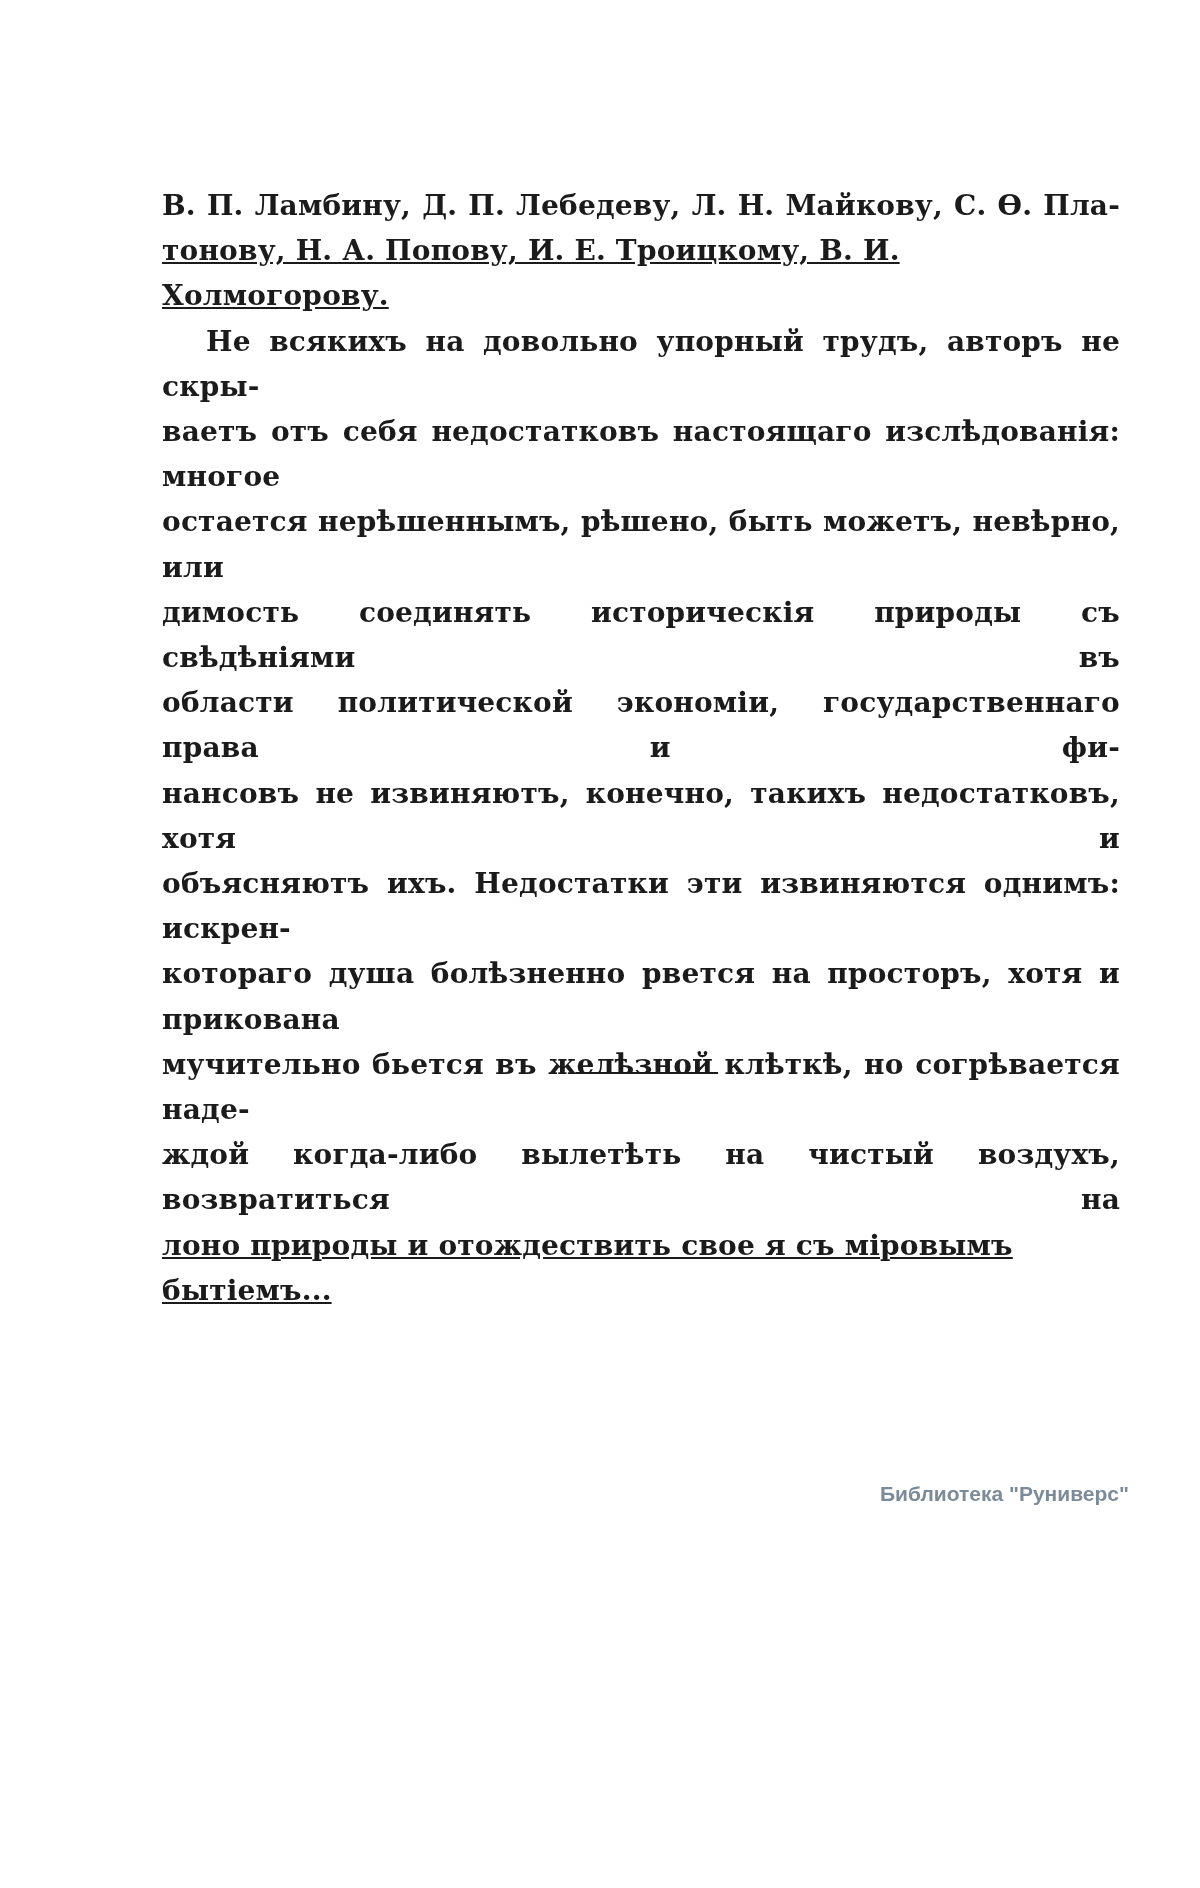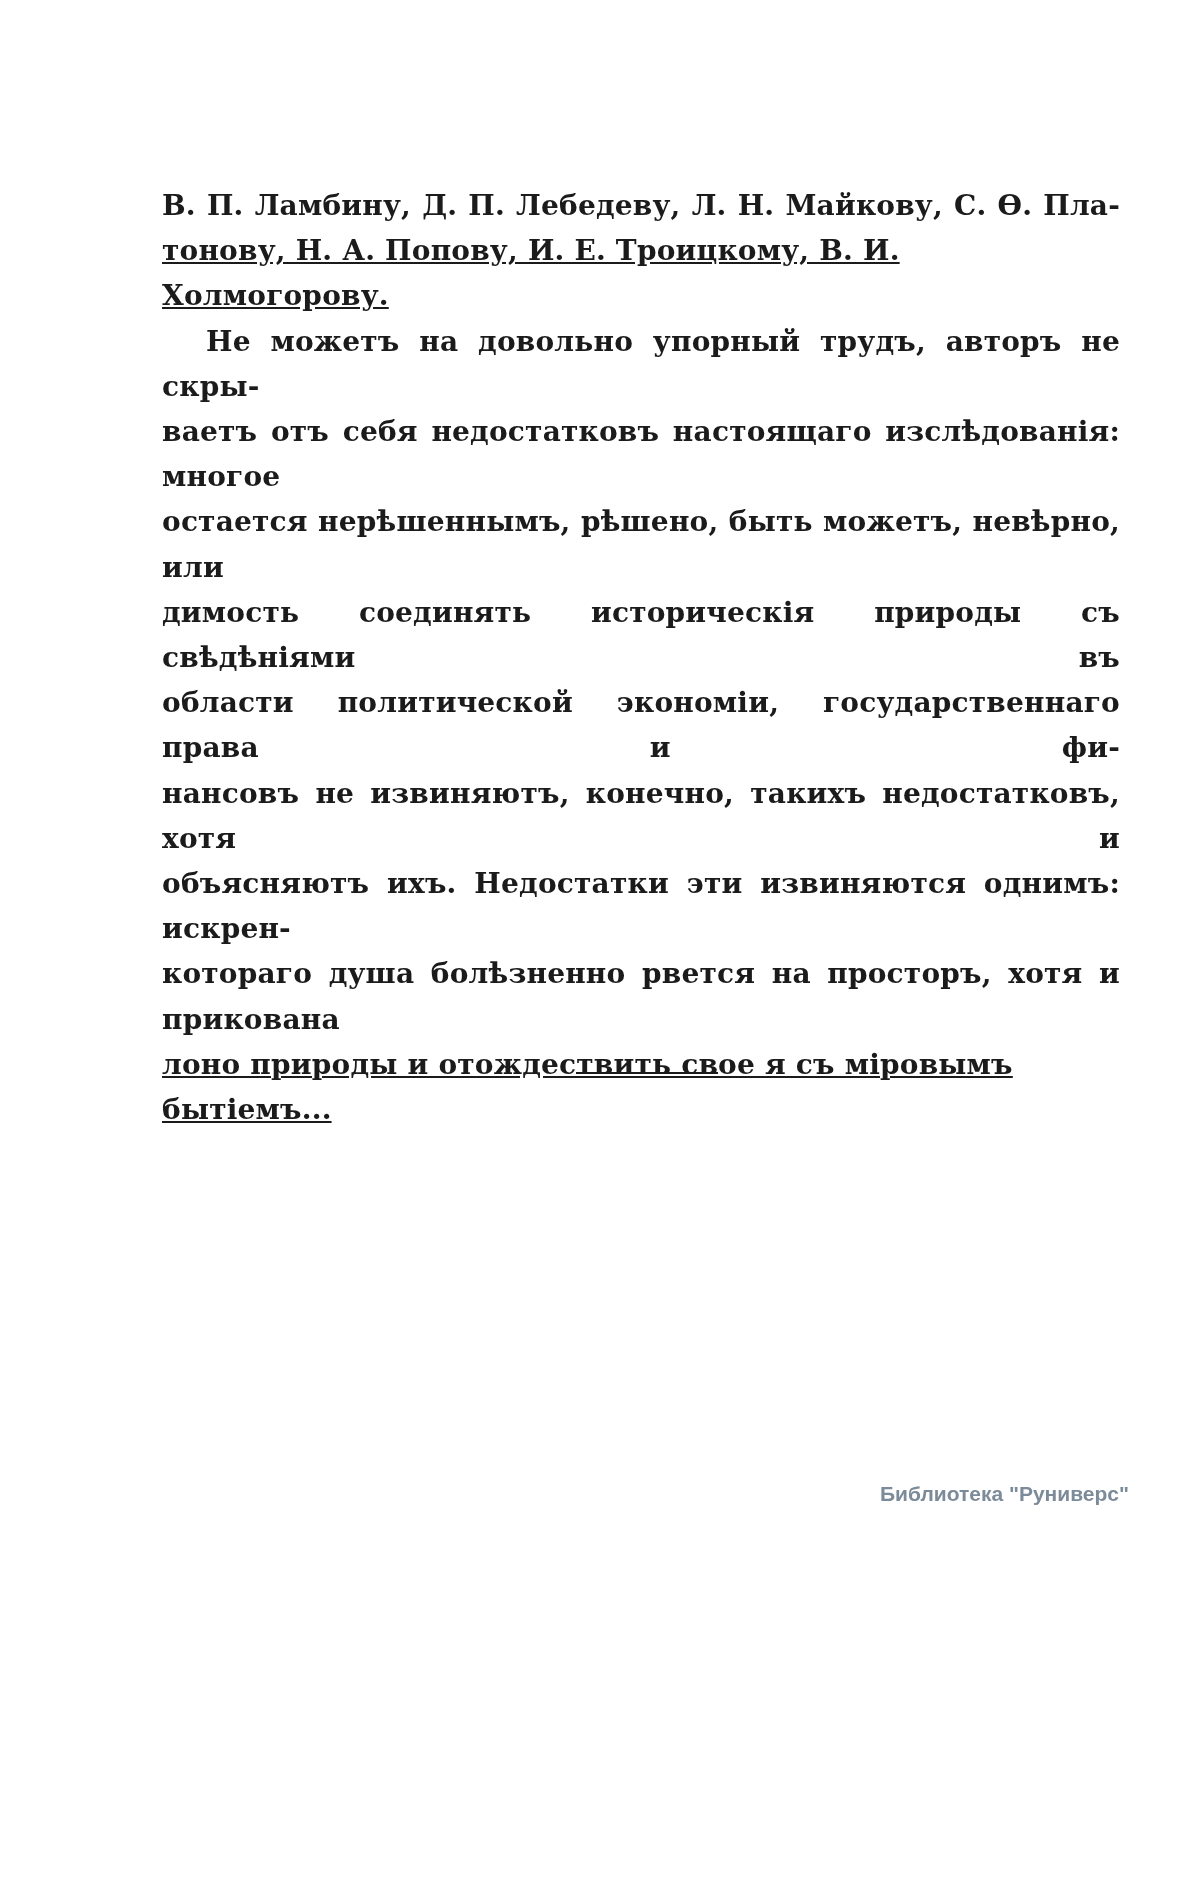--- a/index.html
+++ b/index.html
@@ -58,28 +58,30 @@
   }
 </style>
 </head>
 <body>
 
 <div class="page">
 
   <div class="text-block">
     <div class="line">В. П. Ламбину, Д. П. Лебедеву, Л. Н. Майкову, С. Ѳ. Пла-</div>
     <div class="line line--para-end">тонову, Н. А. Попову, И. Е. Троицкому, В. И. Холмогорову.</div>
-    <div class="line line--indent">Не можетъ на довольно упорный трудъ, авторъ не скры-</div>
+    <div class="line line--indent">Не всякихъ на довольно упорный трудъ, авторъ не скры-</div>
     <div class="line">ваетъ отъ себя недостатковъ настоящаго изслѣдованія: многое</div>
     <div class="line">остается нерѣшеннымъ, рѣшено, быть можетъ, невѣрно, или</div>
     <div class="line">димость соединять историческія природы съ свѣдѣніями въ</div>
     <div class="line">области политической экономіи, государственнаго права и фи-</div>
     <div class="line">нансовъ не извиняютъ, конечно, такихъ недостатковъ, хотя и</div>
     <div class="line">объясняютъ ихъ. Недостатки эти извиняются однимъ: искрен-</div>
     <div class="line">котораго душа болѣзненно рвется на просторъ, хотя и прикована</div>
+    <div class="line">мучительно бьется въ желѣзной клѣткѣ, но согрѣвается наде-</div>
+    <div class="line">ждой когда-либо вылетѣть на чистый воздухъ, возвратиться на</div>
     <div class="line line--para-end">лоно природы и отождествить свое я съ міровымъ бытіемъ...</div>
   </div>
 
   <div class="section-divider"></div>
 
   <div class="watermark">Библиотека "Руниверс"</div>
 
 </div>
 
 </body></html>

